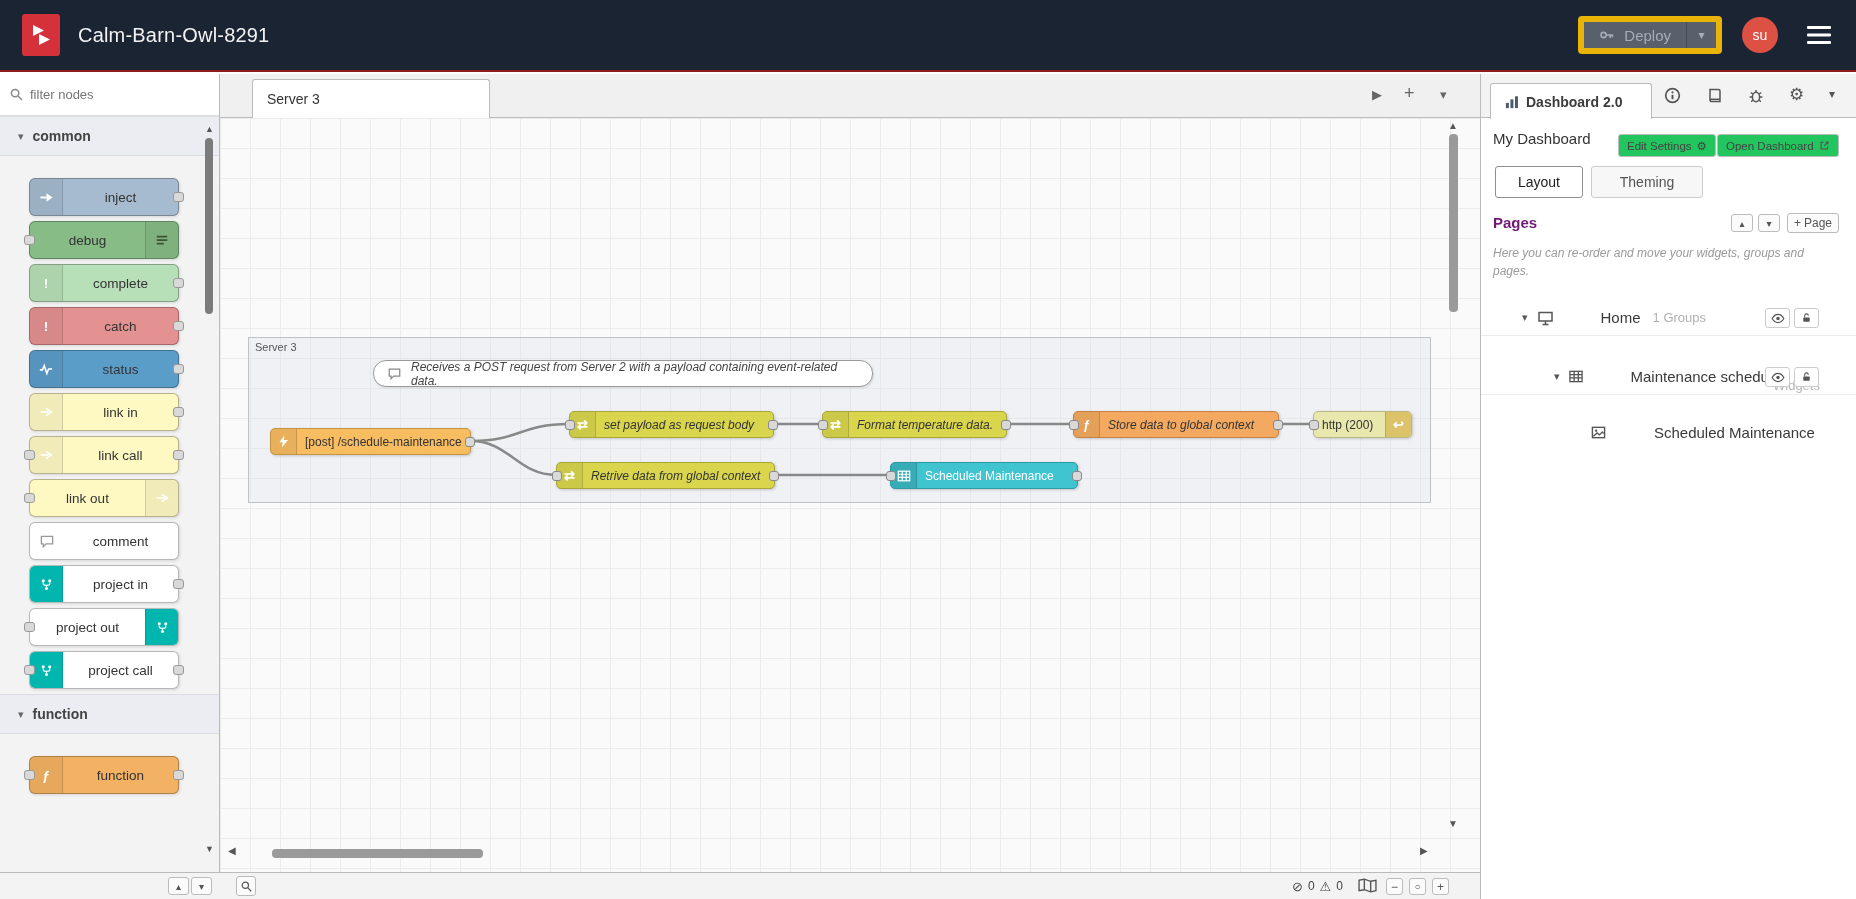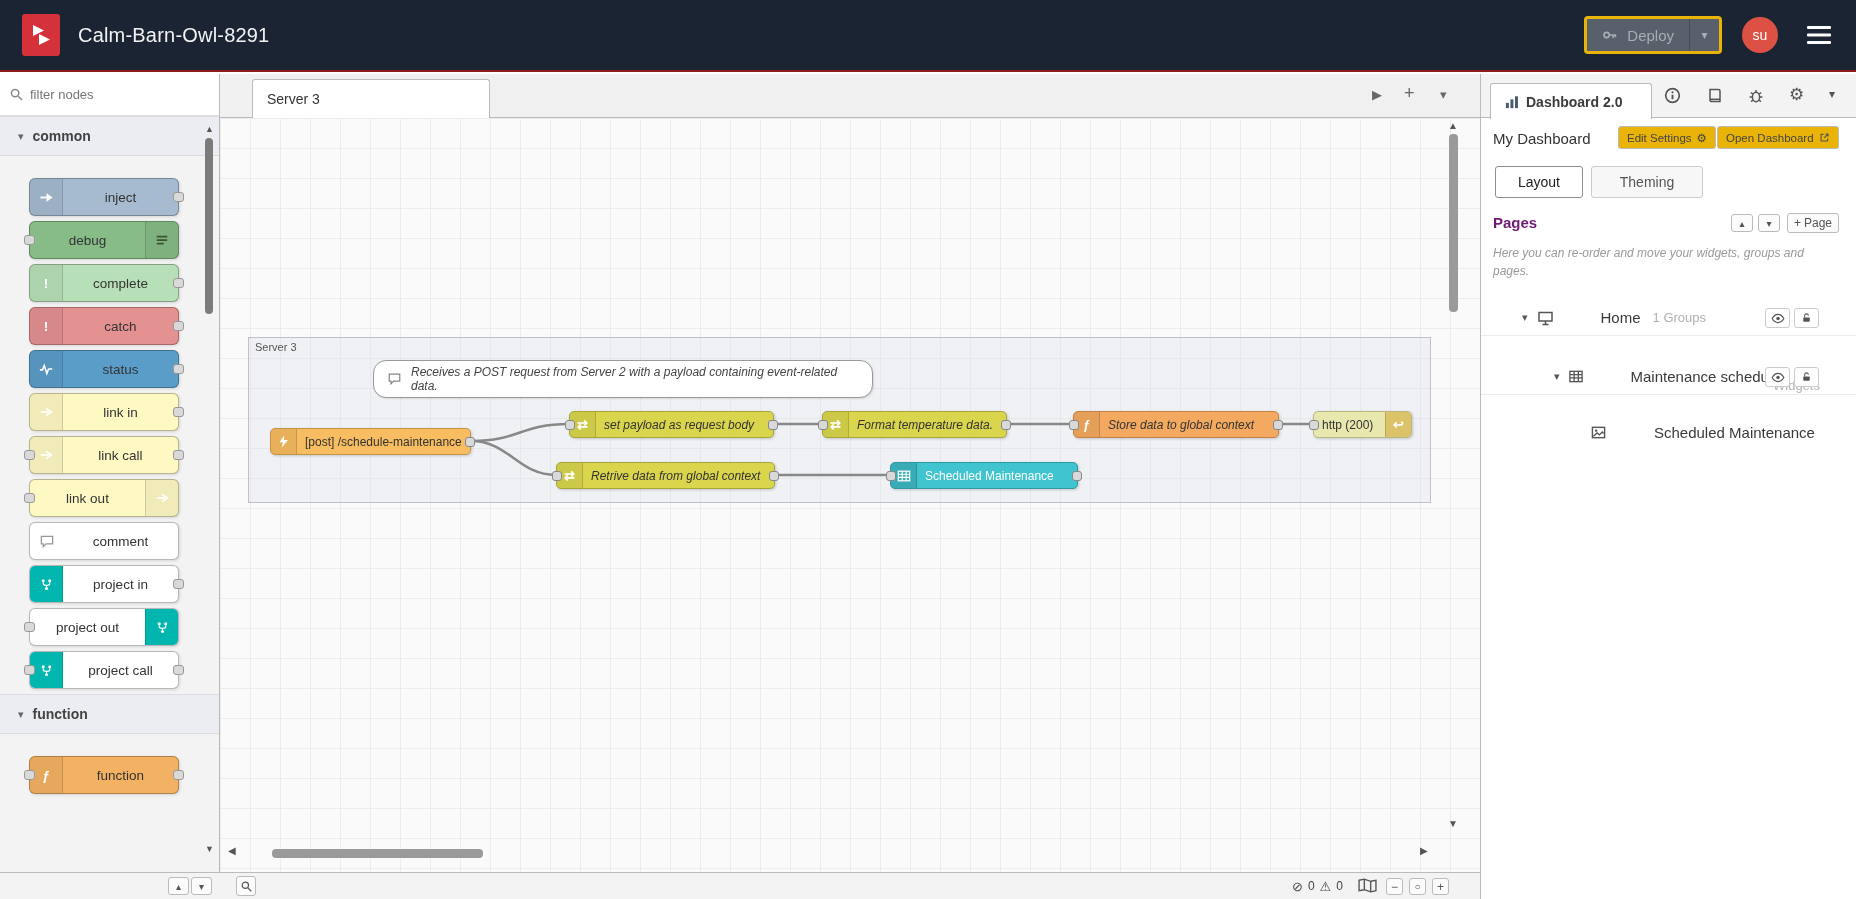--- a/index.html
+++ b/index.html
@@ -4,21 +4,21 @@
 <style>
 *{margin:0;padding:0;box-sizing:border-box;}
 body{background:#777;}
 #app{position:relative;width:1856px;height:899px;background:#fff;font-family:"Liberation Sans",sans-serif;overflow:hidden;}
 
 
 #header{position:absolute;left:0;top:0;width:1856px;height:72px;background:#1b2433;border-bottom:2px solid #8e1a1a;display:flex;align-items:center;}
 #logo{width:38px;height:42px;background:#d4313a;border-radius:3px;margin:0 18px 0 22px;display:flex;align-items:center;justify-content:center;flex:0 0 auto;}
 #hdr-title{color:#f2f2f2;font-size:20px;letter-spacing:.2px;}
 #hdr-right{margin-left:auto;display:flex;align-items:center;gap:20px;padding-right:16px;}
-#deploy{display:flex;align-items:stretch;height:38px;background:#58606c;border:3px solid #eab308;border-radius:4px;color:#a7adb6;font-size:15px;cursor:default;}
+#deploy{display:flex;align-items:stretch;height:38px;background:#58606c;border:6px solid #eab308;border-radius:4px;color:#a7adb6;font-size:15px;cursor:default;}
 #deploy .dep-main{display:flex;align-items:center;gap:9px;padding:0 15px;}
 #deploy .dep-caret{width:30px;display:flex;align-items:center;justify-content:center;border-left:1px solid #454c56;font-size:12px;}
 #avatar{width:36px;height:36px;border-radius:50%;background:#dd5145;color:#fff;font-size:14px;display:flex;align-items:center;justify-content:center;}
 #menu-btn{width:42px;height:38px;display:flex;align-items:center;justify-content:center;}
 
 
 #palette{position:absolute;left:0;top:74px;width:220px;height:798px;background:#f3f3f3;border-right:1px solid #bbb;overflow:hidden;}
 #pal-search{height:42px;background:#fff;border-bottom:1px solid #ddd;display:flex;align-items:center;gap:7px;padding:0 10px;}
 #pal-search input{border:none;outline:none;flex:1;font-size:13px;color:#555;background:transparent;font-family:"Liberation Sans",sans-serif;}
 .pcat{height:40px;display:flex;align-items:center;gap:9px;padding-left:18px;background:#ecedf3;border-top:1px solid #dcdce4;border-bottom:1px solid #dcdce4;color:#444;font-size:14px;font-weight:bold;}
@@ -40,21 +40,21 @@
 
 
 #tabbar{position:absolute;left:220px;top:74px;width:1260px;height:44px;background:#f0f0f0;border-bottom:1px solid #bbb;}
 #tab-active{position:absolute;left:32px;top:5px;width:238px;height:39px;background:#fff;border:1px solid #bbb;border-bottom:none;border-radius:3px 3px 0 0;display:flex;align-items:center;padding-left:14px;font-size:14px;color:#333;}
 .tb-icon{position:absolute;top:13px;font-size:13px;color:#666;}
 #canvas{position:absolute;left:220px;top:118px;width:1260px;height:754px;background-color:#fafafa;background-image:linear-gradient(#ececec 1px,transparent 1px),linear-gradient(90deg,#ececec 1px,transparent 1px);background-size:30px 30px;overflow:hidden;}
 #group{position:absolute;left:28px;top:219px;width:1183px;height:166px;background:rgba(218,223,233,.35);border:1px solid #c0c0c8;}
 #group-label{position:absolute;left:6px;top:3px;font-size:11px;color:#555;}
 #wires{position:absolute;left:0;top:0;pointer-events:none;}
 #wires path{stroke:#888;stroke-width:2.5;fill:none;}
-#comment-node{position:absolute;left:153px;top:242px;width:500px;height:38px;background:#fff;border:1px solid #999;border-radius:13px;display:flex;align-items:center;gap:9px;padding:0 13px;font-size:12px;font-style:italic;color:#444;box-shadow:1px 1px 2px rgba(0,0,0,.1);}
+#comment-node{position:absolute;left:153px;top:242px;width:500px;height:27px;background:#fff;border:1px solid #999;border-radius:13px;display:flex;align-items:center;gap:9px;padding:0 13px;font-size:12px;font-style:italic;color:#444;box-shadow:1px 1px 2px rgba(0,0,0,.1);}
 .cnode{position:absolute;height:27px;border:1px solid;border-radius:5px;display:flex;font-size:12px;color:#333;box-shadow:1px 1px 3px rgba(0,0,0,.18);}
 .cnode .clabel{flex:1;display:flex;align-items:center;padding:0 8px;white-space:nowrap;overflow:hidden;}
 .cicon{width:26px;display:flex;align-items:center;justify-content:center;background:rgba(0,0,0,.06);border-right:1px solid rgba(0,0,0,.15);color:#fff;font-weight:bold;font-size:13px;border-radius:4px 0 0 4px;}
 .cicon.right{order:2;border-right:none;border-left:1px solid rgba(0,0,0,.15);border-radius:0 4px 4px 0;}
 .cport{position:absolute;width:10px;height:10px;background:#d9d9d9;border:1px solid #888;border-radius:3px;top:8px;}
 .cport.in{left:-5px;}.cport.out{right:-5px;}
 .n-httpin{background:#f8bc61;border-color:#c59544;}
 .n-change{background:#d9d54d;border-color:#a8a53a;}
 .n-func{background:#f3a95f;border-color:#c58244;}
 .n-resp{background:#e7e7ae;border-color:#b8b884;}
@@ -69,21 +69,21 @@
 .ft-btn{position:absolute;border:1px solid #bbb;background:#fbfbfb;border-radius:3px;display:flex;align-items:center;justify-content:center;color:#555;font-size:10px;}
 #ft-status{position:absolute;left:1292px;top:0;height:26px;display:flex;align-items:center;gap:5px;color:#444;font-size:12px;}
 #ft-status .st-ic{font-size:13px;}
 
 
 #sidebar{position:absolute;left:1480px;top:74px;width:376px;height:825px;background:#fff;border-left:1px solid #bbb;font-size:14px;color:#333;}
 #sb-strip{position:absolute;left:0;top:0;width:376px;height:44px;background:#f3f3f3;border-bottom:1px solid #bbb;}
 #sb-tab{position:absolute;left:9px;top:9px;width:162px;height:36px;background:#fff;border:1px solid #bbb;border-bottom:none;border-radius:3px 3px 0 0;display:flex;align-items:center;gap:7px;padding-left:14px;font-weight:bold;color:#3c3c3c;z-index:2;}
 .strip-ic{position:absolute;top:13px;color:#555;}
 #sb-dash-name{position:absolute;left:12px;top:56px;font-size:15px;color:#333;}
-.sb-mini-btn{position:absolute;top:52px;height:23px;border:1px solid #bbb;border-radius:3px;background:#eab308;font-size:11.5px;color:#444;display:flex;align-items:center;gap:5px;padding:0 8px;}
+.sb-mini-btn{position:absolute;top:60px;height:23px;border:1px solid #bbb;border-radius:3px;background:#22c55e;font-size:11.5px;color:#444;display:flex;align-items:center;gap:5px;padding:0 8px;}
 .sb-tab-btn{position:absolute;top:92px;height:32px;border-radius:3px;display:flex;align-items:center;justify-content:center;font-size:14px;}
 #sb-tab-layout{left:14px;width:88px;background:#fff;border:1px solid #8f8f8f;color:#222;}
 #sb-tab-theming{left:110px;width:112px;background:#f7f7f7;border:1px solid #ccc;color:#555;}
 #sb-pages-title{position:absolute;left:12px;top:140px;font-size:15px;font-weight:bold;color:#701a75;}
 #sb-help{position:absolute;left:12px;top:170px;width:334px;font-size:12px;font-style:italic;color:#9a9a9a;line-height:1.5;}
 .trow{position:absolute;left:0;width:376px;height:36px;border-bottom:1px solid #ececec;display:flex;align-items:center;background:#fff;}
 .trow .t-caret{font-size:11px;color:#555;}
 .trow .t-label{font-size:15px;color:#3a3a3a;margin-left:8px;white-space:nowrap;padding-left:39px;}
 .trow .t-count{font-size:13px;color:#b0b0b0;margin-left:12px;}
 .t-btn{position:absolute;width:25px;height:20px;border:1px solid #ccc;border-radius:3px;background:#fff;display:flex;align-items:center;justify-content:center;z-index:2;}

